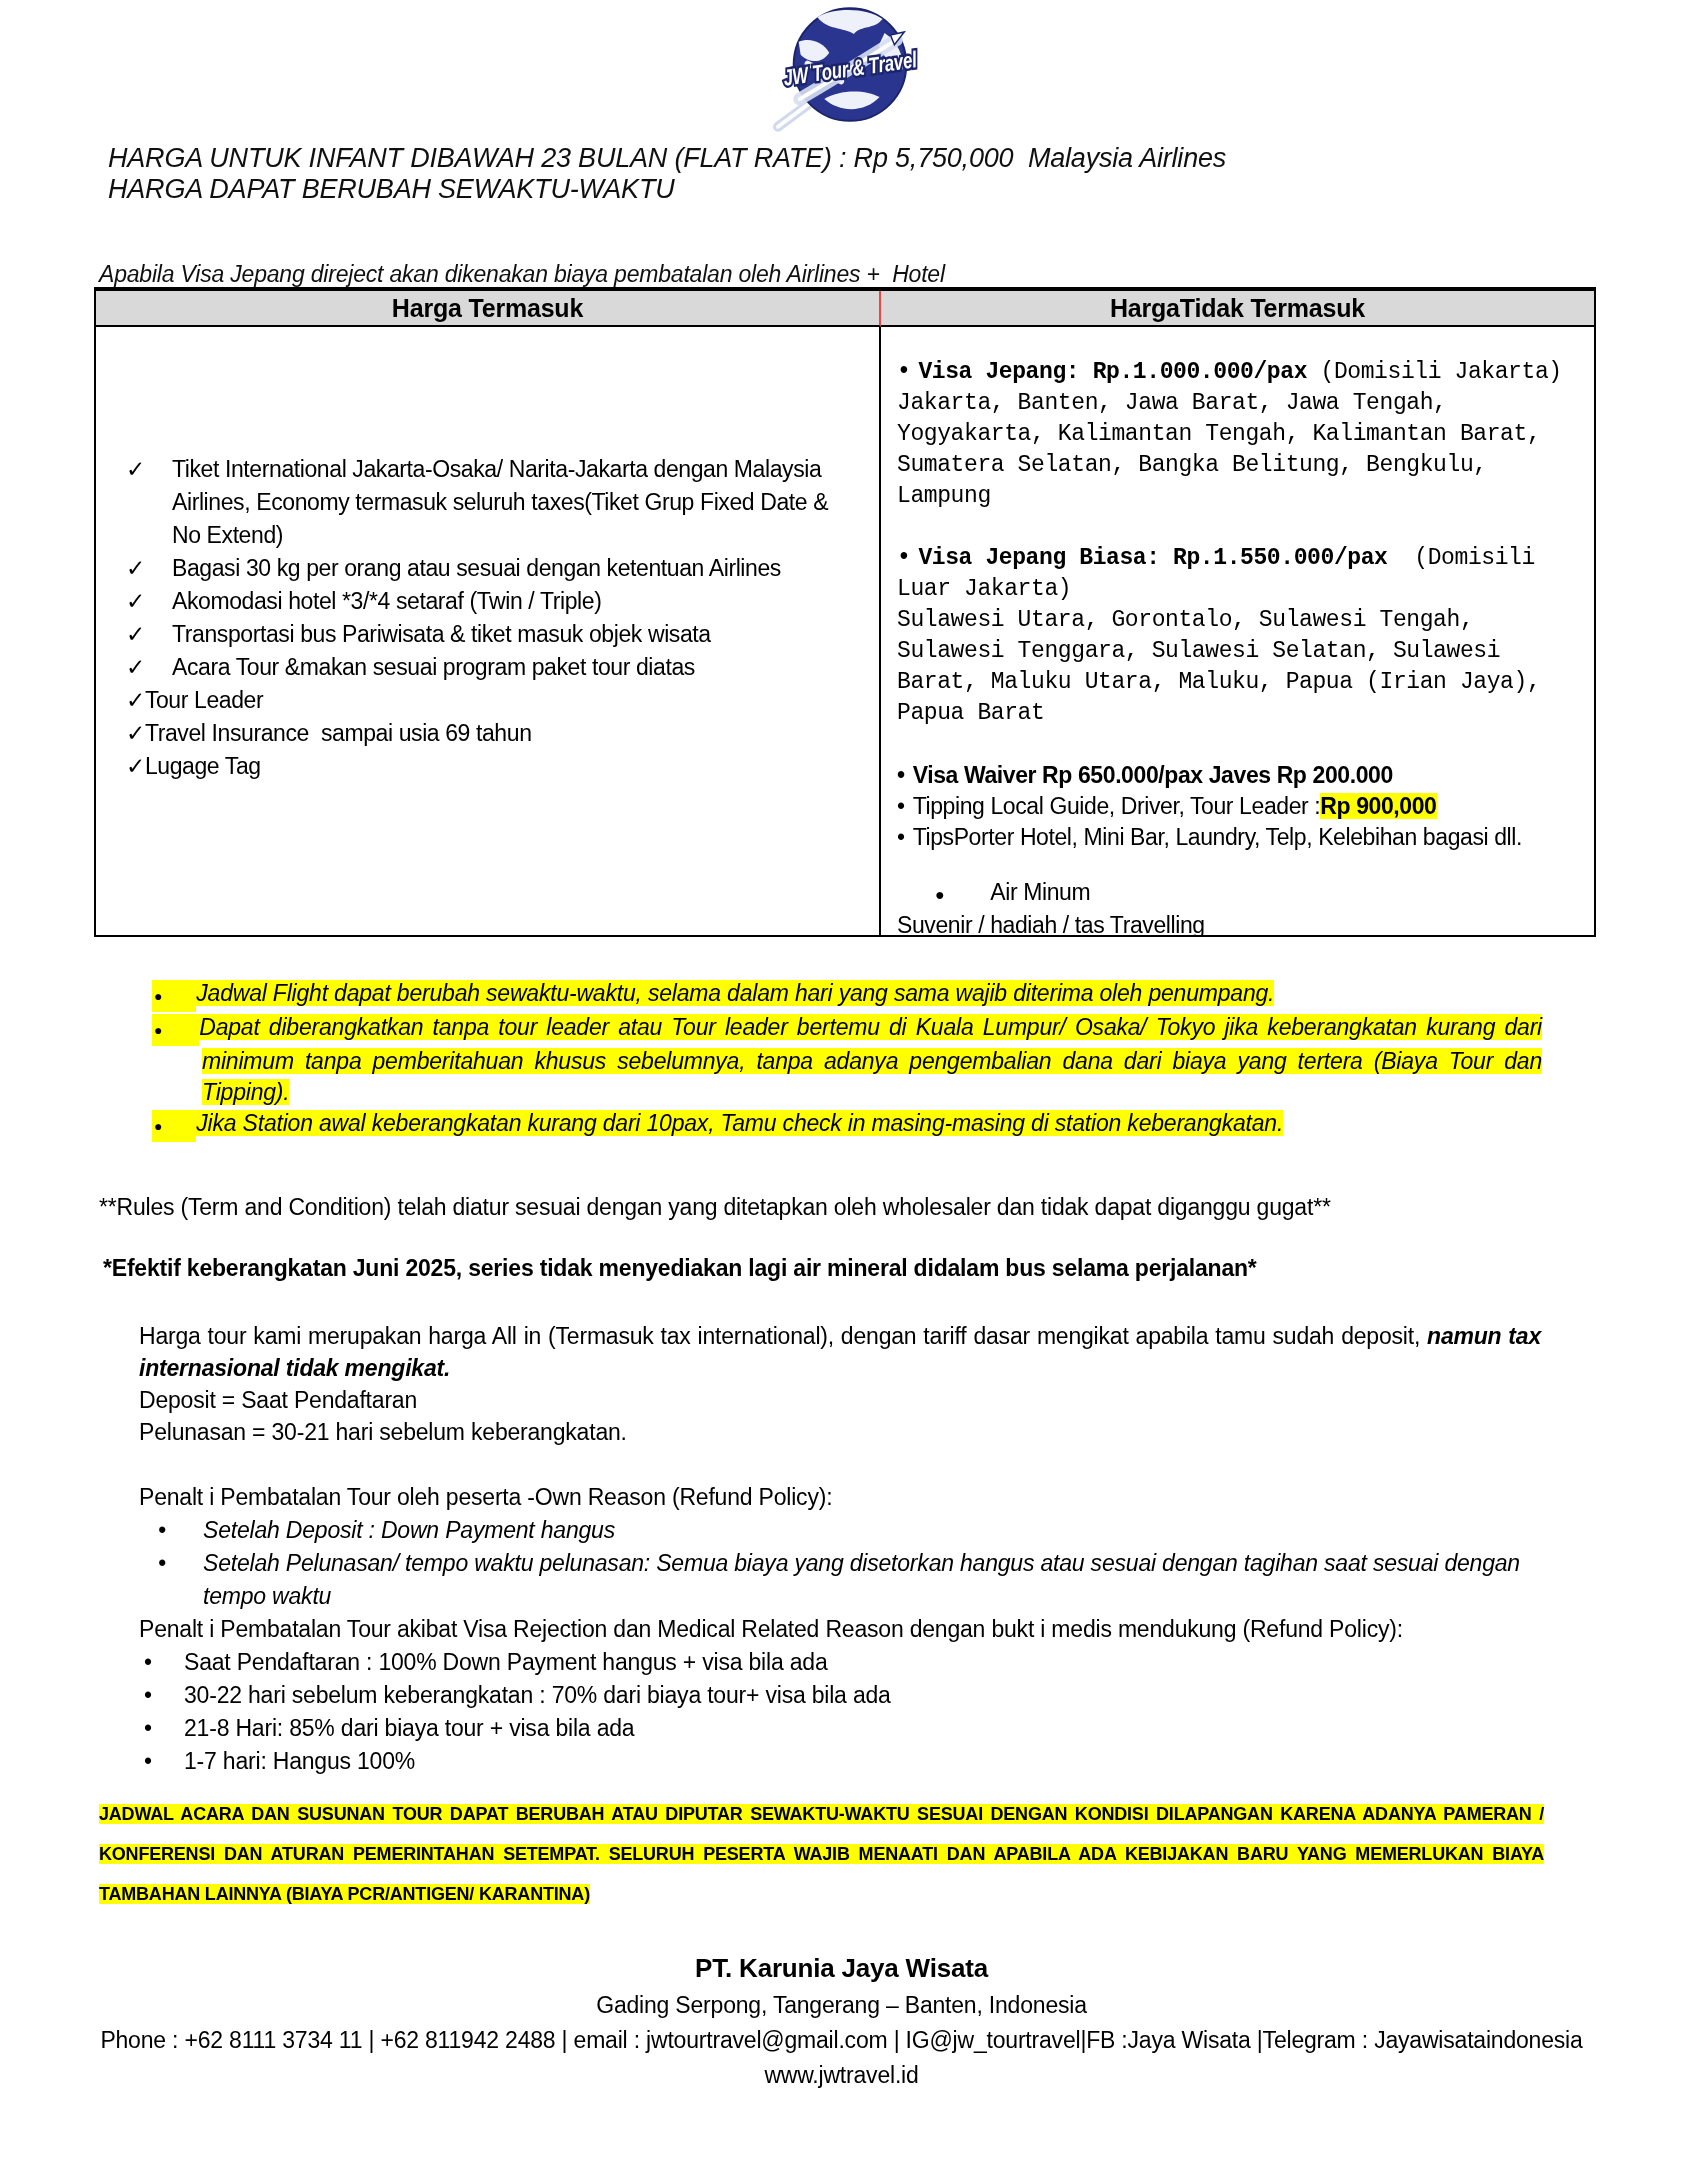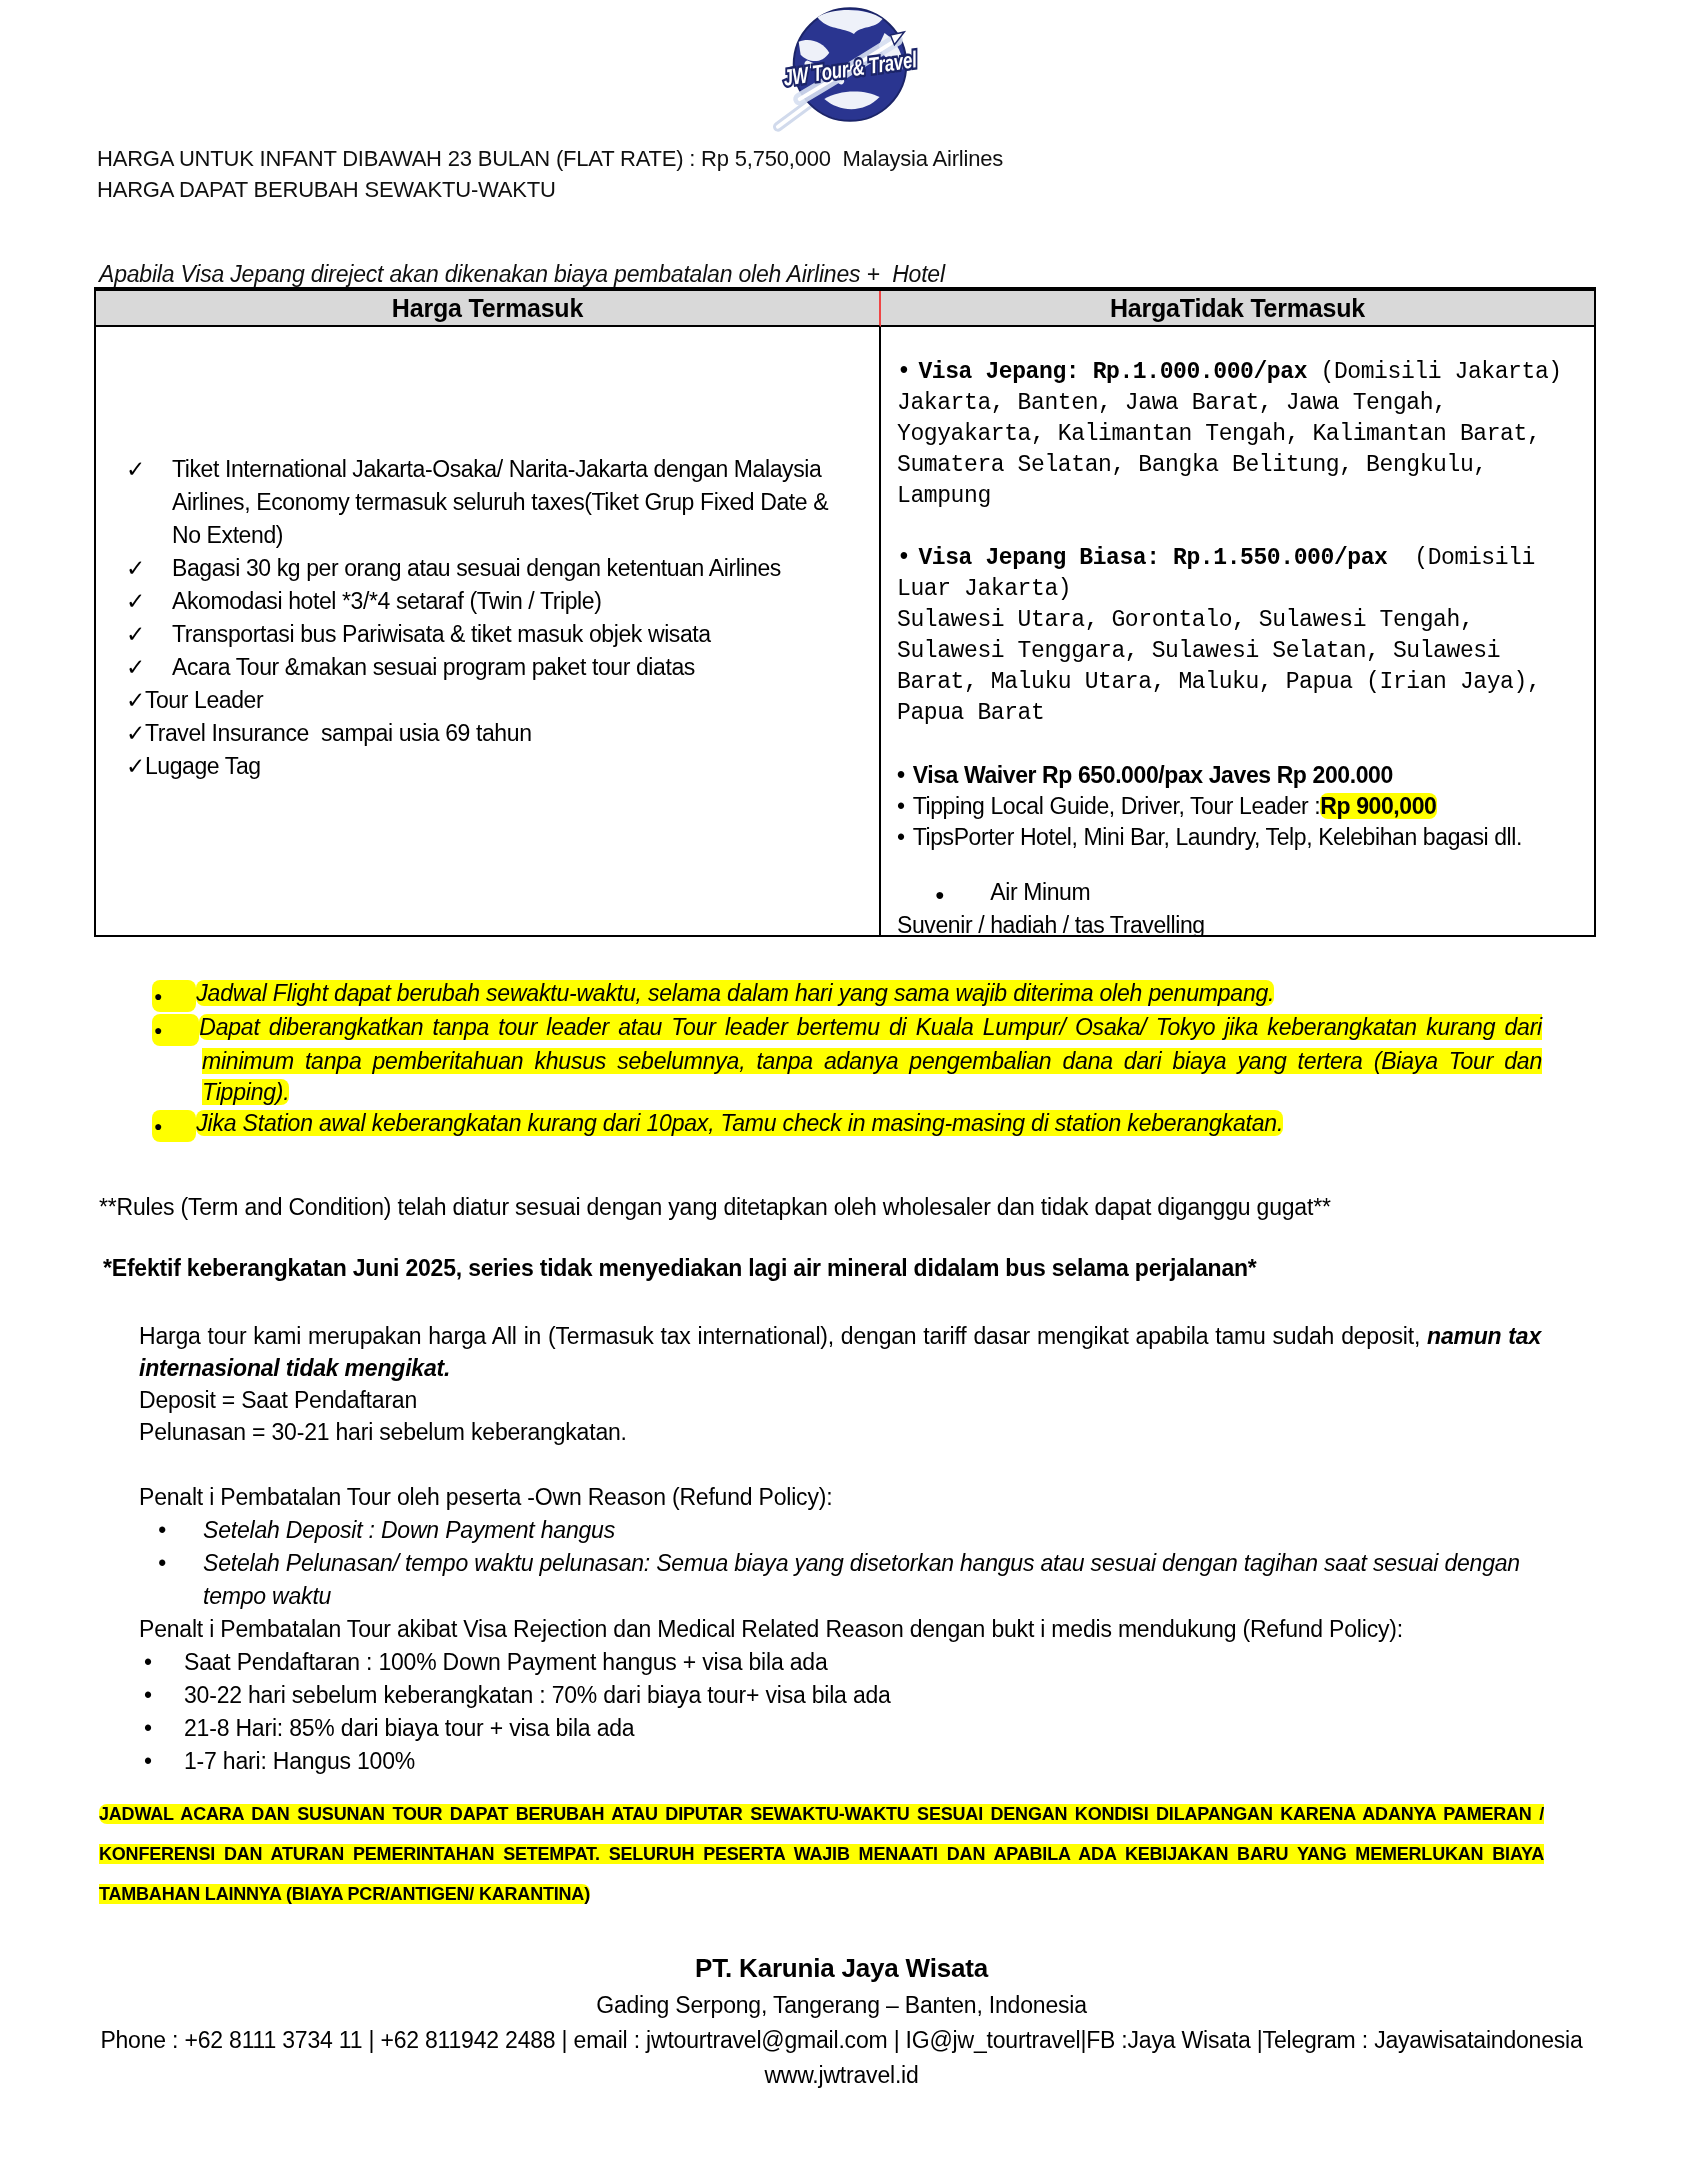--- a/index.html
+++ b/index.html
@@ -2,25 +2,25 @@
 <html><head>
 <meta charset="utf-8">
 <style>
   html,body{margin:0;padding:0;background:#888;}
   .page{position:relative;width:1683px;height:2178px;background:#fff;
         font-family:"Liberation Sans","DejaVu Sans",sans-serif;color:#000;
         letter-spacing:-0.2px;overflow:hidden;}
   .pre{white-space:pre-wrap;}
   .b{font-weight:bold;}
   .bi{font-weight:bold;font-style:italic;}
-  .hl{background:#ffff00;border-radius:8px;}
+  .hl{background:#ffff00;}
 
   .logo{position:absolute;left:772px;top:2px;width:156px;height:131px;}
 
-  .intro{position:absolute;left:97px;top:143px;font-size:22px;line-height:31px;color:#101010;}
+  .intro{position:absolute;left:108px;top:143px;font-style:italic;font-size:27px;line-height:31px;color:#101010;}
   .visa-note{position:absolute;left:99px;top:261px;font-style:italic;font-size:23px;color:#101010;}
 
   .price-table{position:absolute;left:94px;top:287px;width:1498px;
                display:grid;grid-template-columns:785px 1fr;grid-template-rows:36px 608px;
                border:2px solid #000;border-top:4px solid #000;}
   .th{background:#d9d9d9;border-bottom:2px solid #000;display:flex;align-items:center;justify-content:center;
       font-weight:bold;font-size:25px;}
   .thL{border-right:2px solid #ef4444;}
   .cellL{border-right:2px solid #000;display:flex;flex-direction:column;justify-content:center;
          padding:0 22px 26px 30px;font-size:23px;line-height:33px;letter-spacing:-0.4px;}

